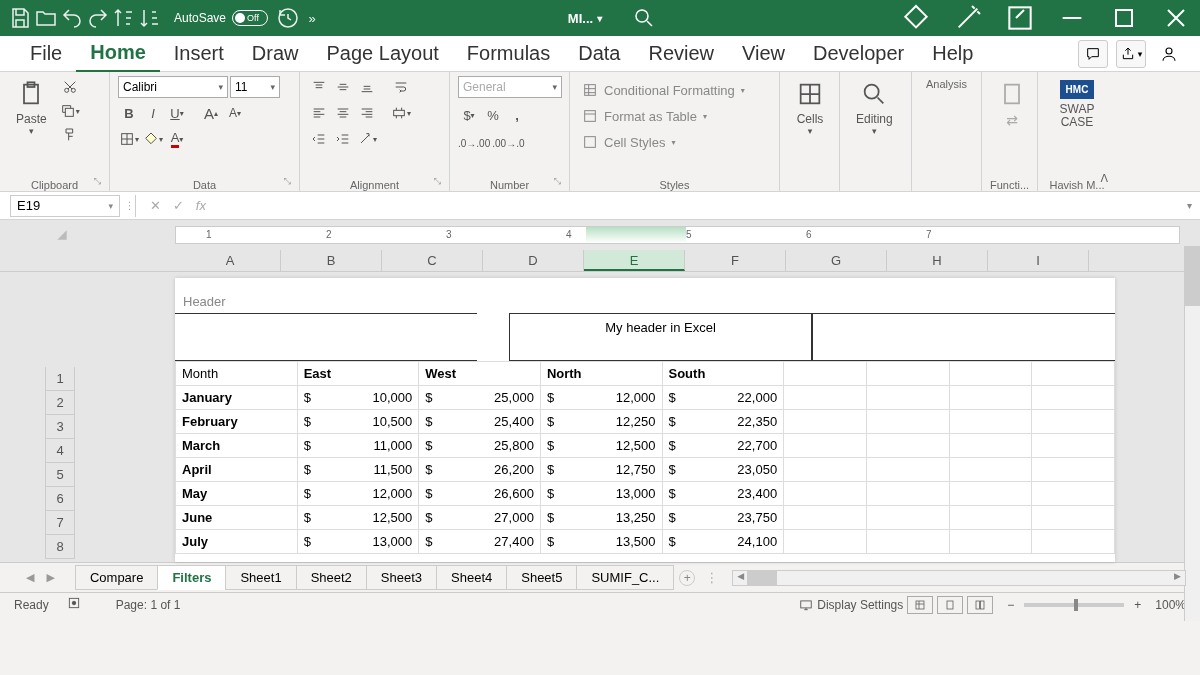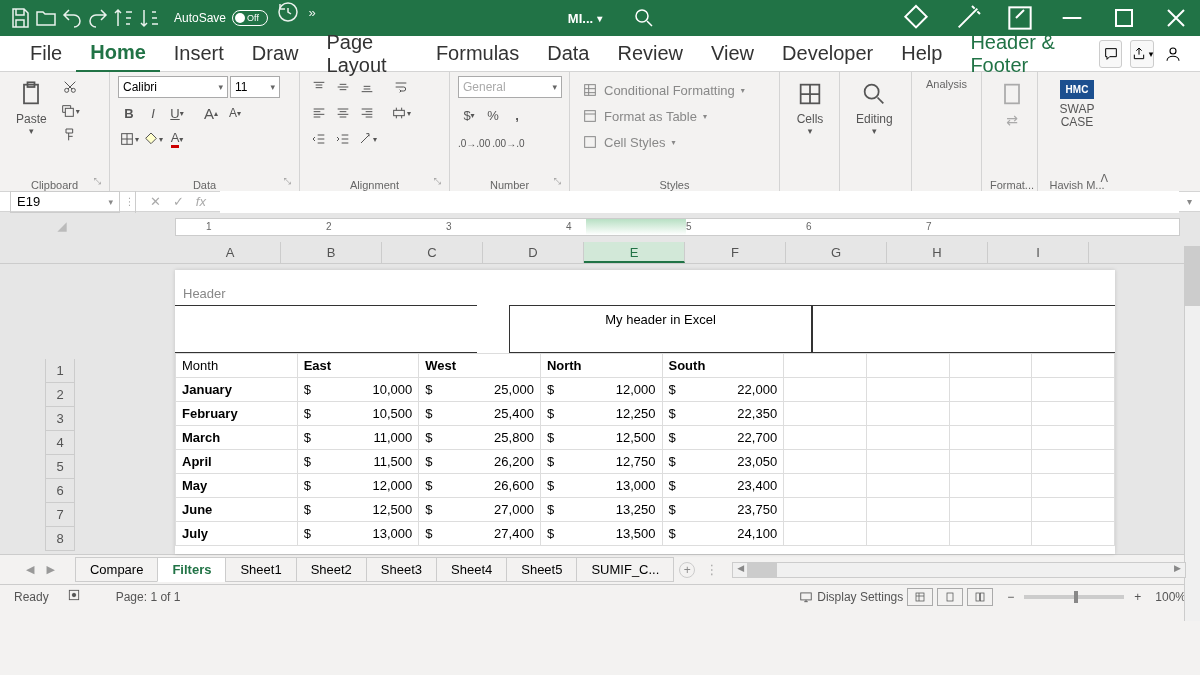--- a/index.html
+++ b/index.html
@@ -1,19 +1,19 @@
 <!DOCTYPE html>
 <html><head>
 <meta charset="utf-8">
 <style>
 * { margin: 0; padding: 0; box-sizing: border-box; font-family: 'Segoe UI', sans-serif; }
 body { background: #f3f2f1; width: 1200px; height: 675px; overflow: hidden; font-size: 13px; }
 
 
-.titlebar { background: #217346; height: 36px; display: flex; color: white; padding: 0 8px; }
+.titlebar { background: #217346; height: 36px; display: flex; align-items: center; color: white; padding: 0 8px; }
 .titlebar .qat { display: flex; align-items: center; gap: 2px; }
 .titlebar .qat-btn { width: 24px; height: 24px; display: flex; align-items: center; justify-content: center; opacity: 0.9; cursor: pointer; }
 .autosave { display: flex; align-items: center; gap: 6px; font-size: 12px; margin-left: 12px; }
 .toggle { width: 36px; height: 16px; border: 1px solid white; border-radius: 8px; position: relative; font-size: 9px; display: flex; align-items: center; padding-left: 14px; }
 .toggle::before { content: ''; width: 10px; height: 10px; background: white; border-radius: 50%; position: absolute; left: 2px; }
 .title-center { flex: 1; display: flex; align-items: center; justify-content: center; gap: 30px; }
 .title-text { font-size: 13px; display:flex; align-items:center; gap:4px;font-weight:bold;}
 .search-icon { width: 24px; height: 24px; display: flex; align-items: center; justify-content: center; }
 .title-right { display: flex; align-items: center; gap: 20px; }
 .win-btn { width: 32px; height: 32px; display: flex; align-items: center; justify-content: center; cursor: pointer; }
@@ -36,21 +36,21 @@
 .hstack { display: flex; gap: 2px; align-items: center; }
 .rbtn { min-width: 22px; height: 22px; display: flex; align-items: center; justify-content: center; cursor: pointer; color: #555; font-size: 13px; }
 .rbtn svg { width: 16px; height: 16px; }
 .big-btn { display: flex; flex-direction: column; align-items: center; padding: 4px 8px; cursor: pointer; font-size: 12px; color: #555; }
 .big-btn svg { width: 28px; height: 28px; margin-bottom: 4px; }
 .combo { border: 1px solid #aaa; background: white; height: 22px; font-size: 12px; padding: 0 4px; display: flex; align-items: center; justify-content: space-between; }
 .combo .arrow { font-size: 9px; color: #666; margin-left: 4px; }
 .ribbon-link { font-size: 13px; color: #888; display: flex; align-items: center; gap: 6px; padding: 2px 4px; cursor: pointer; }
 
 
-.fbar { background: white; height: 20px; display: flex; align-items: center; border-bottom: 1px solid #d4d4d4; justify-content: flex-end; }
+.fbar { background: white; height: 28px; display: flex; align-items: center; border-bottom: 1px solid #d4d4d4; justify-content: flex-end; }
 .namebox { width: 110px; border: 1px solid #ccc; height: 22px; margin-left: 10px; padding: 0 6px; font-size: 13px; display: flex; align-items: center; justify-content: space-between; }
 .fbar-btns { display: flex; gap: 12px; padding: 0 14px; color: #aaa; }
 .fbar-input { flex: 1; height: 22px; border: none; padding: 0 6px; }
 
 
 .ruler-area { background: #e6e6e6; height: 30px; display: flex; }
 .ruler-corner { width: 75px; display: flex; align-items: center; justify-content: flex-end; padding-right: 6px; color: #999; }
 .ruler { flex: 1; background: white; margin: 6px 20px 0 100px; height: 18px; border: 1px solid #ccc; position: relative; font-size: 10px; color: #666; }
 .ruler-mark { position: absolute; top: 2px; }
 
@@ -196,21 +196,20 @@
   <div class="menu-tab active">Home</div>
   <div class="menu-tab">Insert</div>
   <div class="menu-tab">Draw</div>
   <div class="menu-tab">Page Layout</div>
   <div class="menu-tab">Formulas</div>
   <div class="menu-tab">Data</div>
   <div class="menu-tab">Review</div>
   <div class="menu-tab">View</div>
   <div class="menu-tab">Developer</div>
   <div class="menu-tab">Help</div>
-  <div class="menu-tab hf">Header &amp; Footer</div>
   <div class="spacer"></div>
   <div class="menu-icon-btn">
       <svg viewBox="0 0 24 24" width="16" height="16">
         <path d="M4 4h16v12H10l-4 4v-4H4z"></path>
       </svg>
     </div>
   <div class="menu-icon-btn">
       <svg viewBox="0 0 24 24" width="16" height="16">
         <path d="M12 3v10 M8 7l4-4 4 4 M5 13v6h14v-6"></path>
       </svg>
@@ -466,21 +465,21 @@
 
   <div class="rgroup" style="width:56px">
     <div class="rgroup-content">
         <div class="big-btn" style="color:#aaa">
           <svg viewBox="0 0 24 24">
             <rect x="6" y="4" width="12" height="16"></rect>
           </svg>
           <span style="font-size:14px">⇄</span>
         </div>
       </div>
-    <div class="rgroup-label"><span>Format...</span></div>
+    <div class="rgroup-label"><span>Functi...</span></div>
   </div>
 
   <div class="rgroup" style="width:78px;border-right:none">
     <div class="rgroup-content">
         <div class="big-btn">
           <div style="background:#1b4f8f;color:white;padding:4px 6px;font-size:10px;font-weight:bold">HMC</div>
           <span style="text-align:center;line-height:1.1;margin-top:4px">SWAP CASE</span>
         </div>
       </div>
     <div class="rgroup-label"><span>Havish M...</span><span style="position:absolute;right:0;bottom:6px;font-size:11px;cursor:pointer">ᐱ</span></div>

